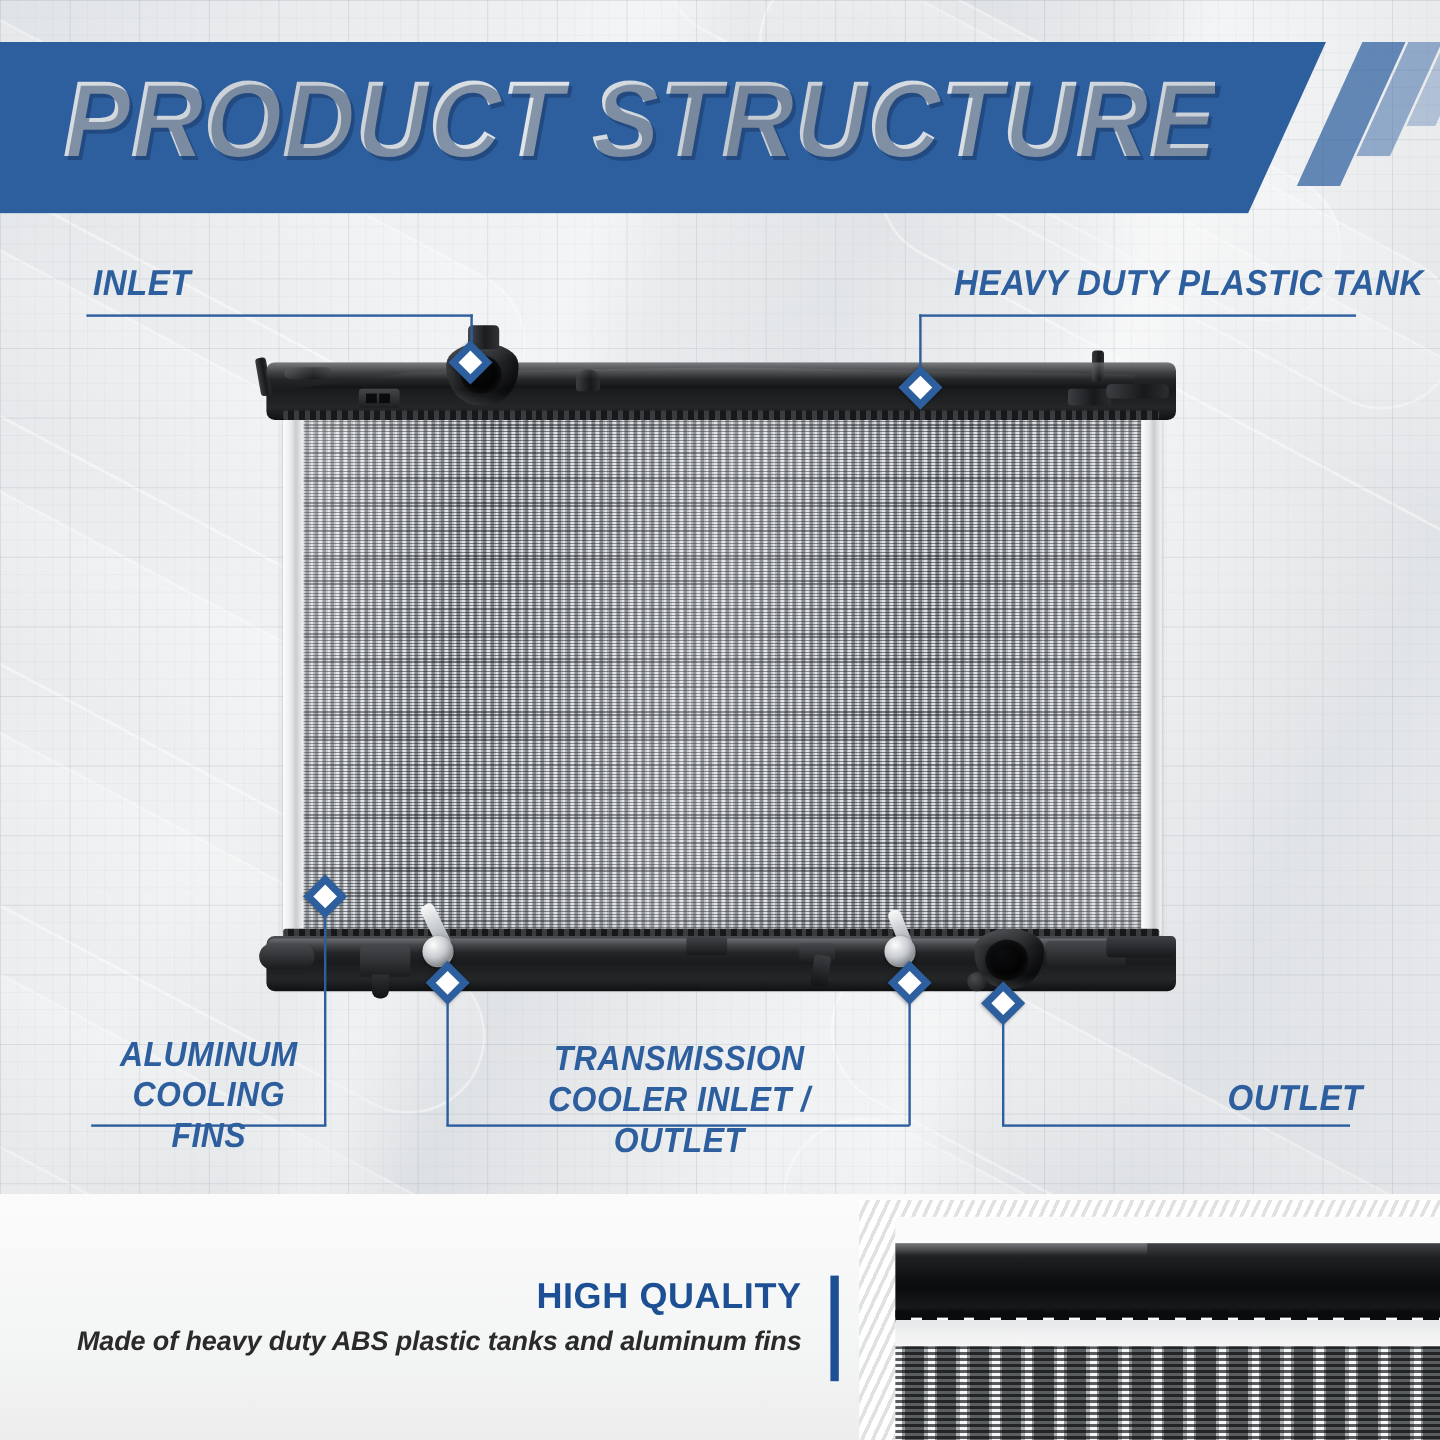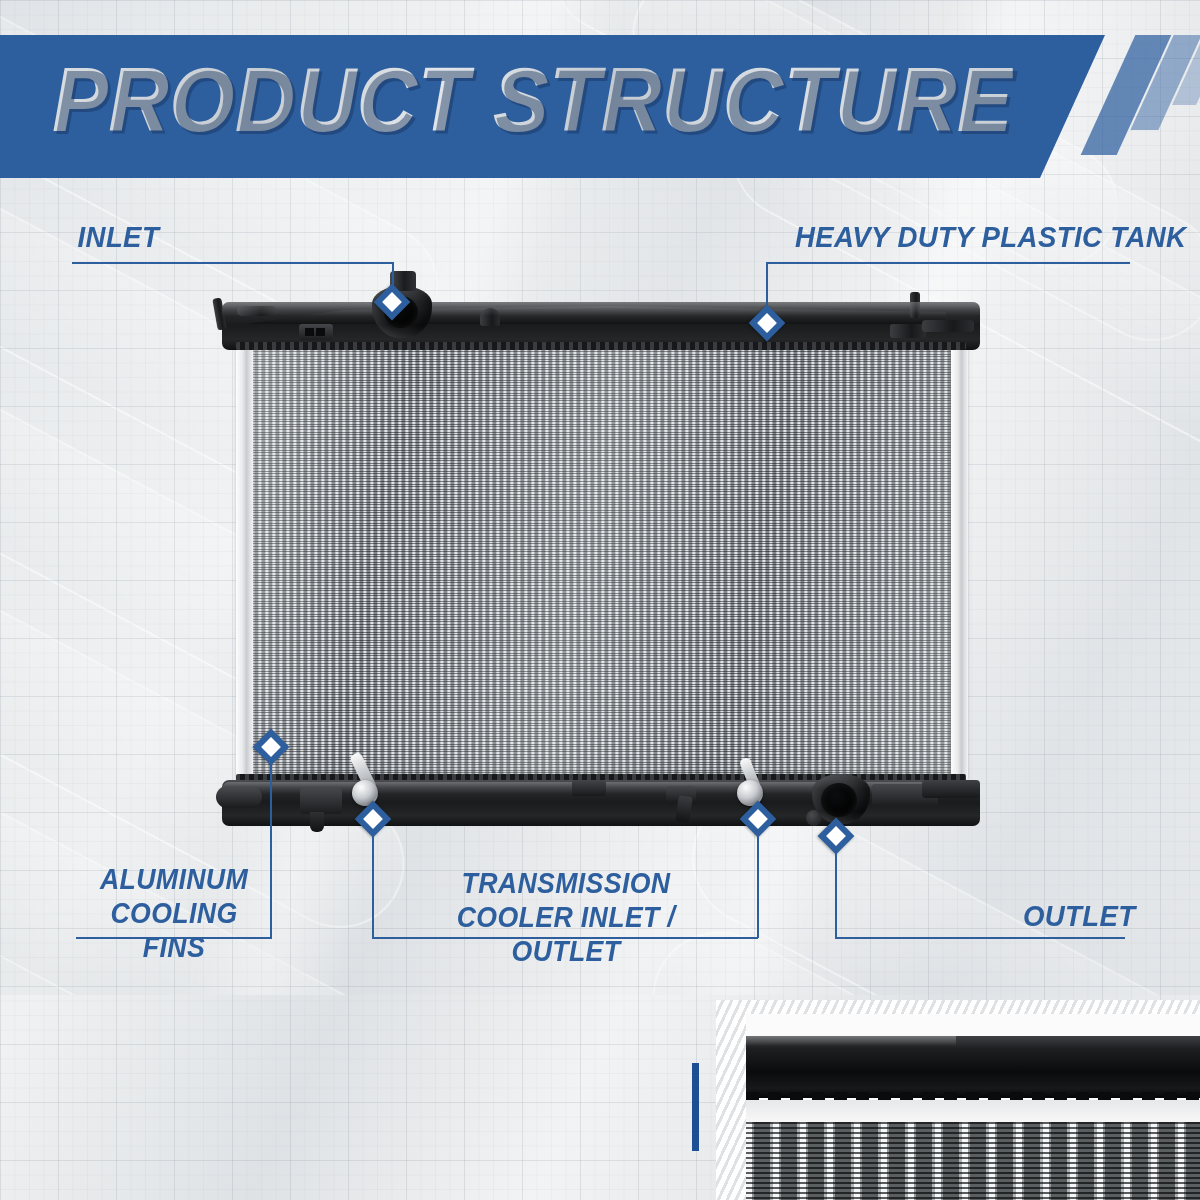--- a/index.html
+++ b/index.html
@@ -404,20 +404,26 @@
   <div class="label l2" style="left:420px;top:866px;width:292px;">
     <span>TRANSMISSION</span><br>
     <span>COOLER INLET / OUTLET</span>
   </div>
 
   <div class="marker" style="left:823px;top:823px;"></div>
   <div class="lead lead-v" style="left:835px;top:849px;height:89px;"></div>
   <div class="lead lead-h" style="left:835px;top:937px;width:290px;"></div>
   <div class="label l1" style="left:1018px;top:898px;">OUTLET</div>
 
+  <div class="bottom">
+    <div class="hq-wrap">
+      <div class="hq-title">HIGH QUALITY</div>
+      <div class="hq-sub">Made of heavy duty ABS plastic tanks and aluminum fins</div>
+    </div>
+  </div>
   <div class="hq-divider"></div>
   <div class="detail-frame">
     <div class="detail-photo">
       <div class="d-tank"></div>
       <div class="d-crimp"></div>
       <div class="d-gap"></div>
       <div class="d-fins"></div>
     </div>
   </div>
 

